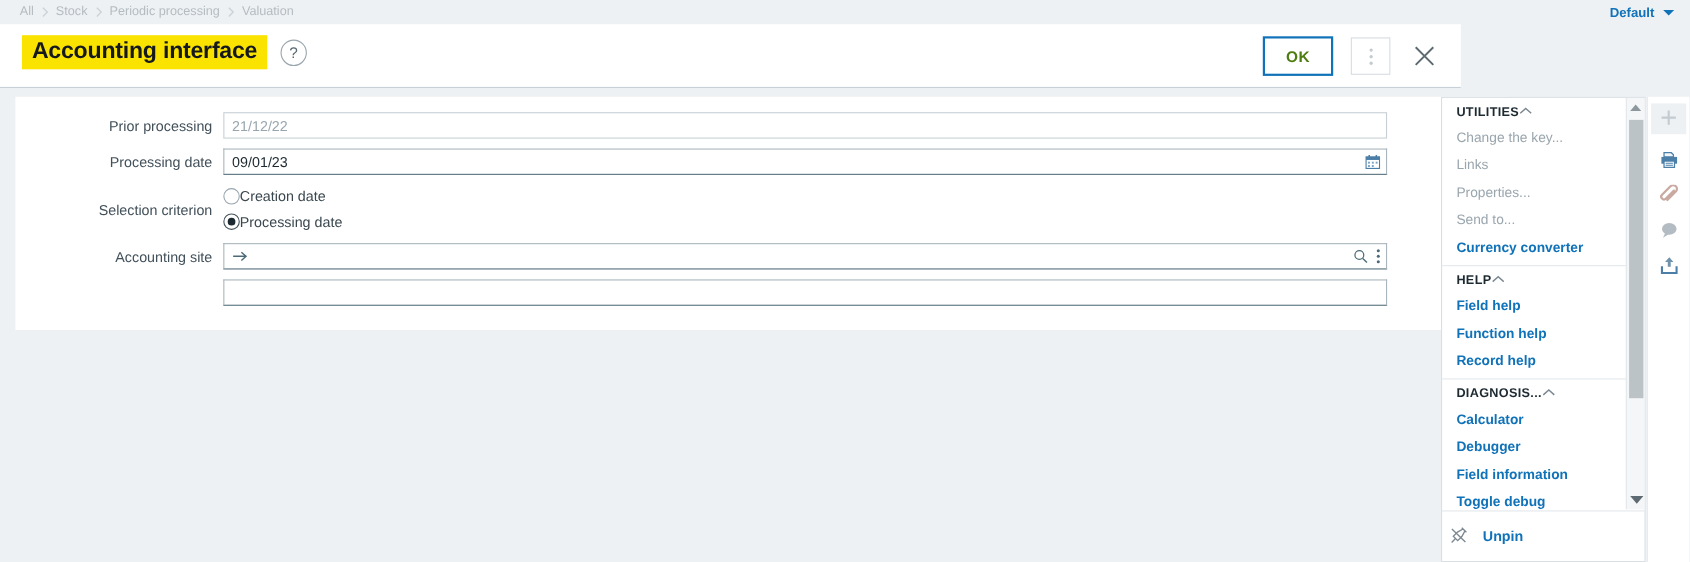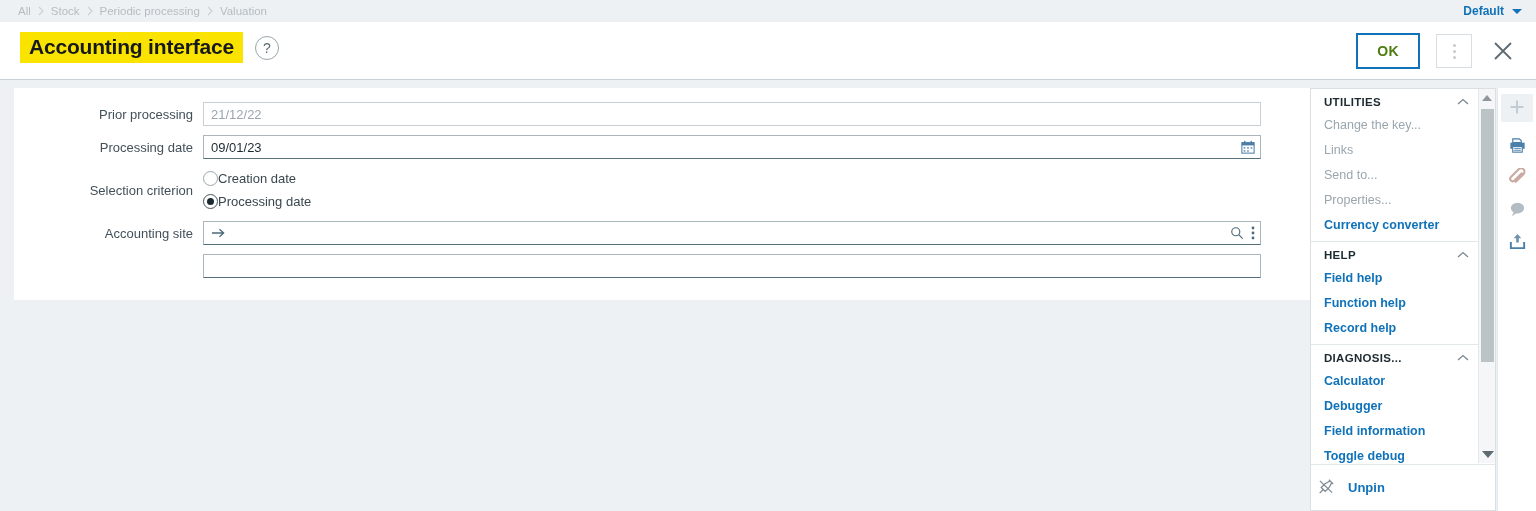--- a/index.html
+++ b/index.html
@@ -24,21 +24,21 @@
   .sep{color:#ccd3d8;font-size:11px;line-height:1;}
   .sep svg{display:block;}
   .profile{
     position:absolute;right:14px;top:0;height:22px;display:flex;align-items:center;gap:8px;
     color:#1072b8;font-size:12px;font-weight:bold;cursor:pointer;
   }
   .caret-d{width:0;height:0;border-left:5px solid transparent;border-right:5px solid transparent;border-top:5px solid #1072b8;}
 
   
   .titlebar{
-    position:absolute;left:0;top:22px;width:1536px;height:58px;background:#ffffff;
+    position:absolute;left:0;top:22px;width:1328px;height:58px;background:#ffffff;
     border-bottom:1px solid #c9d1d6;box-sizing:border-box;
   }
   .title-wrap{position:absolute;left:20px;top:10px;display:flex;align-items:center;gap:12px;}
   .title-hl{
     background:#fbe300;color:#15191c;font-size:21px;font-weight:bold;
     padding:3px 9px 5px 9px;line-height:1.1;letter-spacing:-0.2px;white-space:nowrap;
   }
   .help-circle{
     width:22px;height:22px;border-radius:50%;border:1.6px solid #9aa6ad;
     color:#5b6a72;font-size:14px;display:flex;align-items:center;justify-content:center;
@@ -93,21 +93,21 @@
   .radio-lbl{font-size:13px;color:#3a474e;cursor:pointer;}
   .rstack{display:flex;flex-direction:column;gap:2px;}
 
   
   .rpanel{
     position:absolute;left:1310px;top:88px;width:186px;height:423px;background:#ffffff;
     border:1px solid #d9dfe3;box-sizing:border-box;
   }
   .rscroll{position:absolute;left:0;top:0;width:168px;height:374px;overflow:hidden;}
   .sec-head{
-    display:flex;align-items:center;justify-content:space-between;
+    display:flex;align-items:center;
     padding:7px 10px 5px 13px;font-size:11.5px;font-weight:bold;color:#1d2a31;letter-spacing:.3px;
     cursor:pointer;
   }
   .chev{color:#7b8892;font-size:11px;line-height:1;}
   .menu-item{
     padding:3px 10px 3px 13px;font-size:12.5px;cursor:pointer;white-space:nowrap;line-height:19px;
   }
   .menu-item.dim{color:#9aa6ae;}
   .menu-item.lnk{color:#1072b8;font-weight:bold;}
   .divider{height:1px;background:#e3e8eb;margin:3px 0 0 0;}
@@ -284,22 +284,22 @@
       <div class="sec-head">
         <span>UTILITIES</span>
         <span class="chev">
           <svg width="12" height="8" viewBox="0 0 12 8">
               <path d="M1 6 L6 1.6 L11 6" fill="none" stroke="#7b8892" stroke-width="1.3"></path>
             </svg>
         </span>
       </div>
       <div class="menu-item dim">Change the key...</div>
       <div class="menu-item dim">Links</div>
+      <div class="menu-item dim">Properties...</div>
       <div class="menu-item dim">Send to...</div>
-      <div class="menu-item dim">Properties...</div>
       <div class="menu-item lnk">Currency converter</div>
       <div class="divider"></div>
 
       <div class="sec-head">
         <span>HELP</span>
         <span class="chev">
           <svg width="12" height="8" viewBox="0 0 12 8">
               <path d="M1 6 L6 1.6 L11 6" fill="none" stroke="#7b8892" stroke-width="1.3"></path>
             </svg>
         </span>

